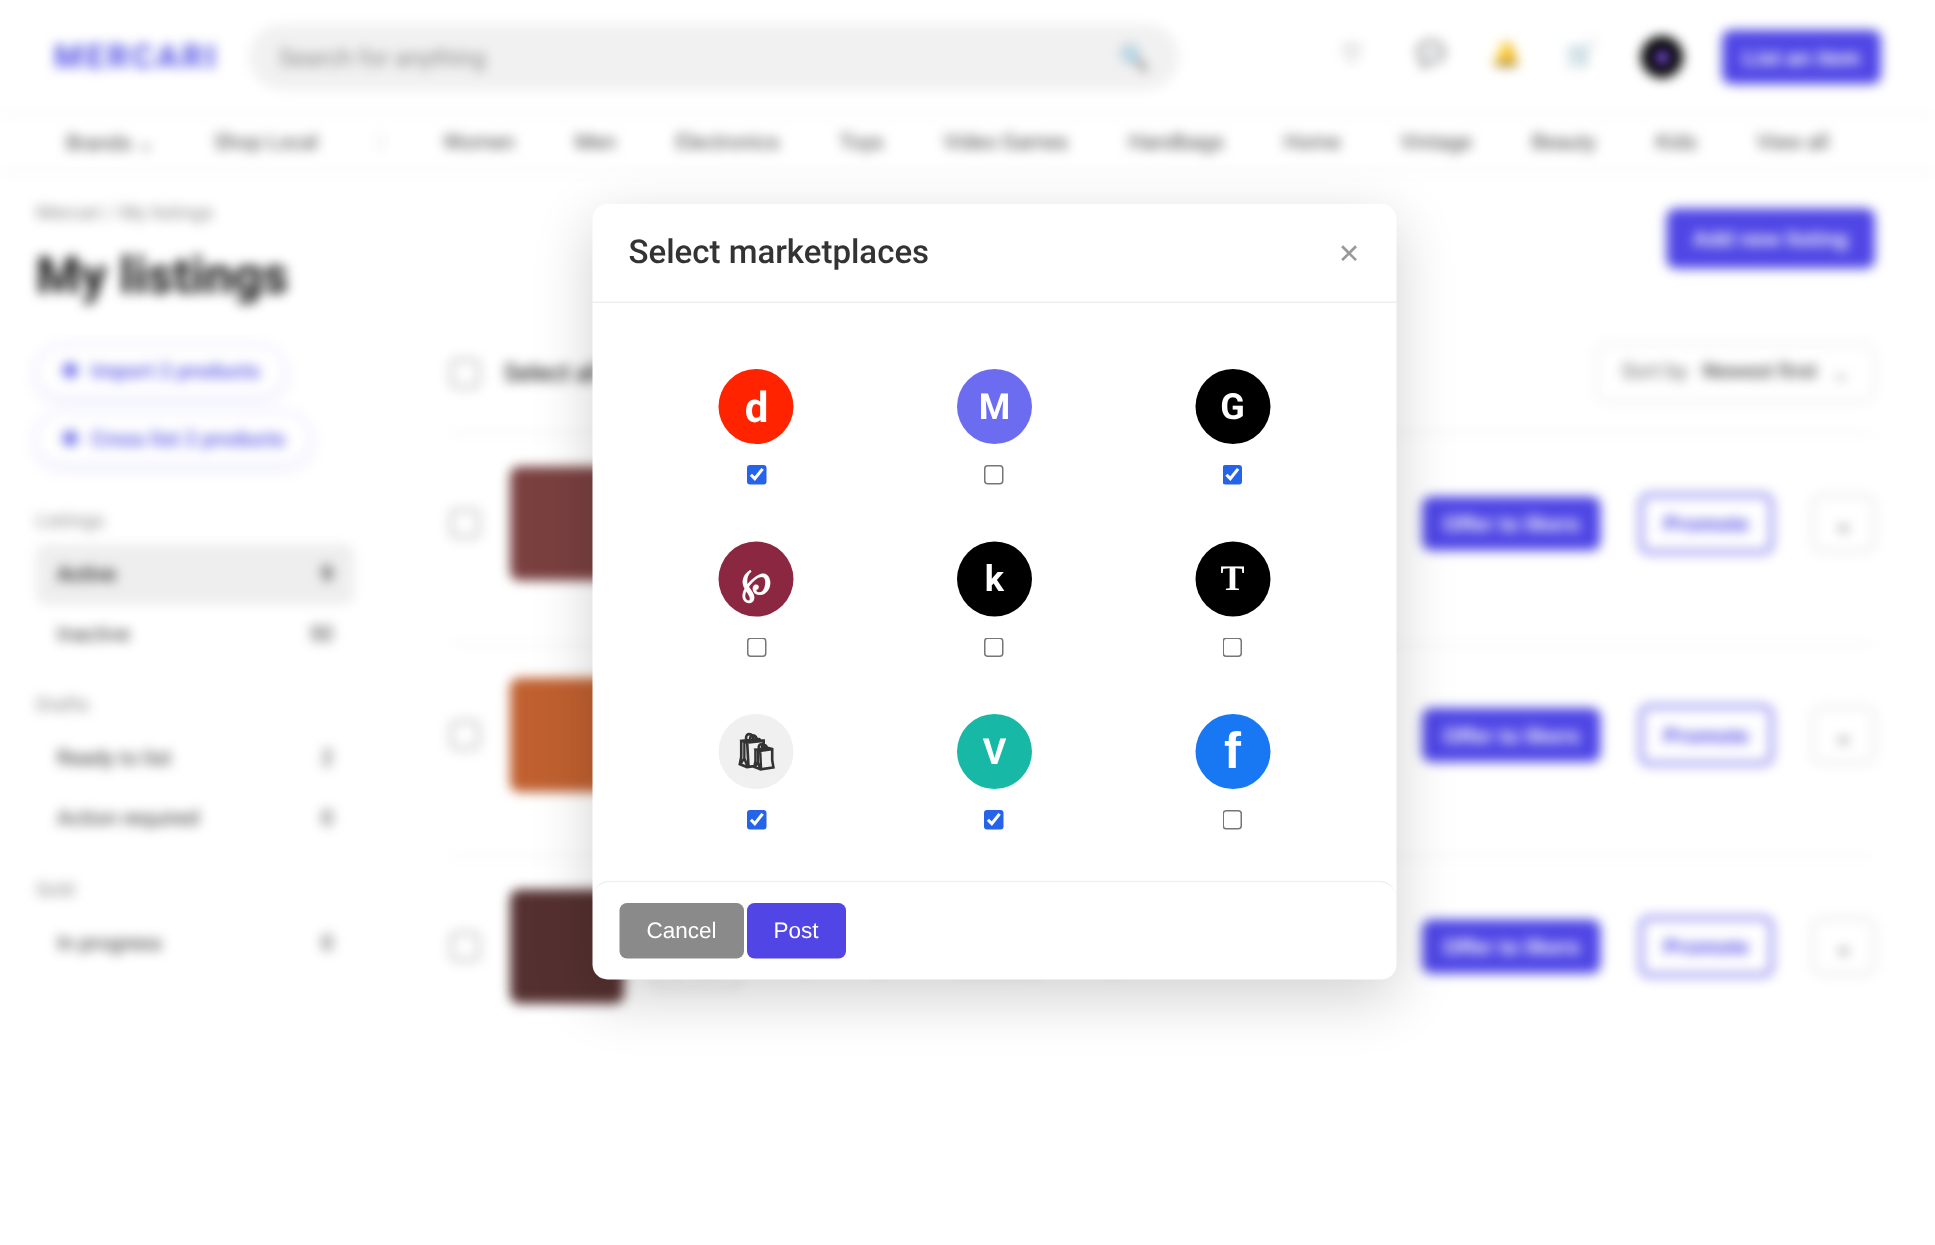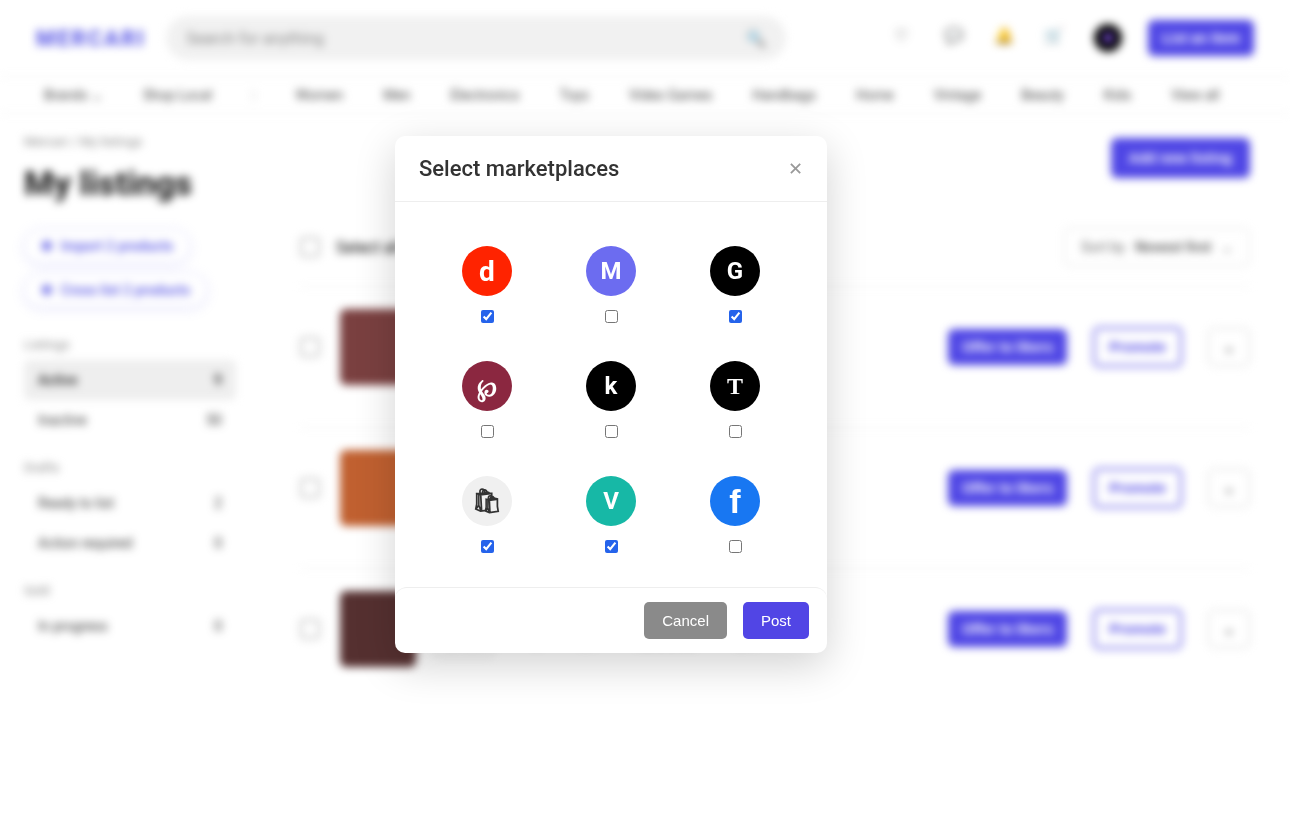--- a/index.html
+++ b/index.html
@@ -34,29 +34,29 @@
   .cb { width:20px; height:20px; border:2px solid #bbb; border-radius:4px;}
   .sortbox { margin-left:auto; border:1px solid #ddd; border-radius:6px; padding:10px 16px; display:flex; gap:10px; font-size:14px; color:#666;}
   .listrow { display:flex; align-items:center; gap:20px; padding:22px 0; border-top:1px solid #eee; margin-top:20px;}
   .thumb { width:76px; height:76px; background:#7a4040; border-radius:6px;}
   .rbtn { border-radius:6px; padding:10px 14px; font-size:14px; font-weight:600; margin-left:6px;}
   .rbtn.p { background:#4f46e5; color:#fff; border:none;}
   .rbtn.o { background:#fff; border:2px solid #4f46e5; color:#4f46e5;}
   .rbtn.c { background:#fff; border:1px solid #ccc; color:#555; width:42px;}
   
   
-  .modal { position:absolute; top:136px; left:395px; width:432px; background:#fff; border-radius:10px; box-shadow:0 12px 40px rgba(0,0,0,.18); z-index:10;}
+  .modal { position:absolute; top:136px; left:395px; width:536px; background:#fff; border-radius:10px; box-shadow:0 12px 40px rgba(0,0,0,.18); z-index:10;}
   .mhead { display:flex; justify-content:space-between; align-items:center; padding:20px 24px; border-bottom:1px solid #eee;}
   .mtitle { font-size:22px; font-weight:500; color:#333;}
   .mclose { font-size:18px; color:#999; cursor:pointer; background:none; border:none;}
   .mgrid { display:grid; grid-template-columns:repeat(3,1fr); gap:38px 60px; padding:44px 60px 34px;}
   .mcell { display:flex; flex-direction:column; align-items:center; gap:14px;}
   .mlogo { width:50px; height:50px; border-radius:50%; display:flex; align-items:center; justify-content:center; font-weight:700; color:#fff;}
   .mcheck { width:13px; height:13px; cursor:pointer; accent-color:#2563eb;}
-  .mfoot { border-top:1px solid #eee; padding:14px 18px; display:flex; justify-content:flex-end; gap:16px;border-radius:12px;}
+  .mfoot { border-top:1px solid #eee; padding:14px 18px; display:flex; gap:2px;border-radius:12px;}
   .mbtn { border:none; border-radius:5px; padding:10px 18px; font-size:15px; font-weight:500; cursor:pointer;}
   .mbtn.cancel { background:#8a8a8a; color:#fff;}
   .mbtn.post { background:#5145e5; color:#fff;}
 </style>
 </head>
 <body>
 
 <div class="blur-bg">
 
   <div class="header">

